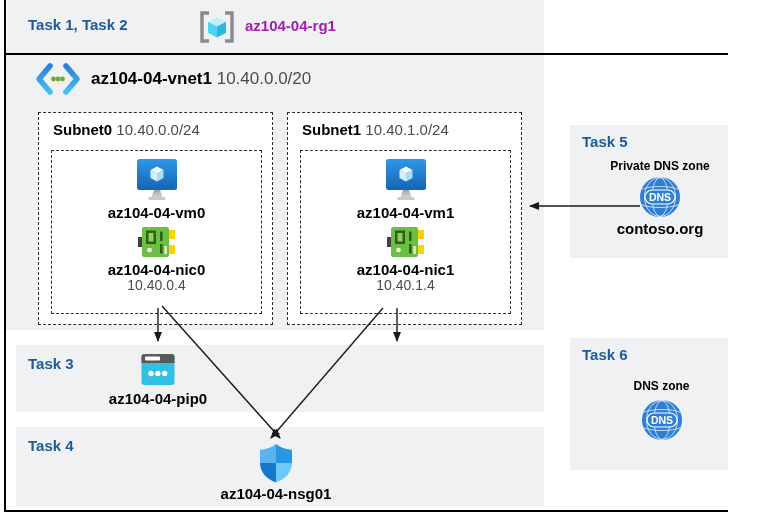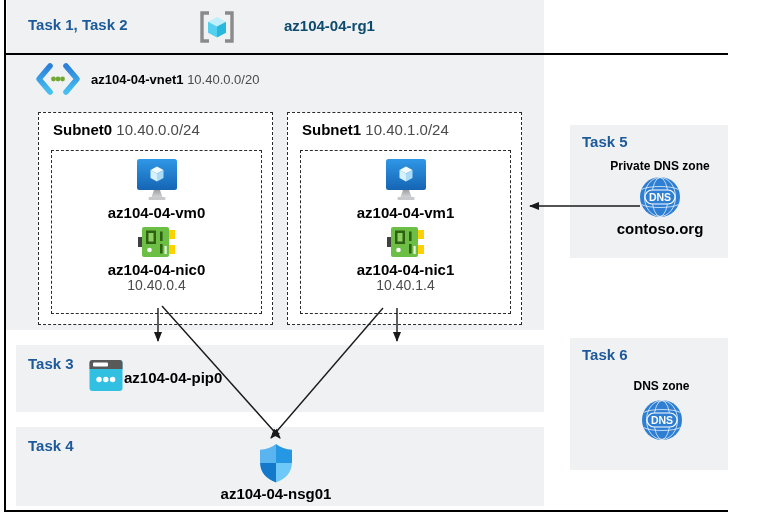--- a/index.html
+++ b/index.html
@@ -12,45 +12,45 @@
     border:2px solid #000;box-sizing:border-box;background:transparent;}
   .left-ext{position:absolute;left:4px;top:0;width:2px;height:55px;background:#000;}
 
   .panel{background:#f0f1f3;}
 
   
   .top-band{position:absolute;left:7px;top:0;width:537px;height:53px;}
   .task-label{font-weight:bold;font-size:15px;color:#1d5a99;}
   .top-band .task-label{position:absolute;left:21px;top:16px;}
   .rg-icon{position:absolute;left:190px;top:10px;}
-  .rg-name{position:absolute;left:238px;top:17px;font-weight:bold;font-size:15px;color:#0c4a6e;margin-left:39px;}
+  .rg-name{position:absolute;left:238px;top:17px;font-weight:bold;font-size:15px;color:#a21caf;}
 
   
   .vnet-region{position:absolute;left:6px;top:55px;width:538px;height:275px;}
   .vnet-header{position:absolute;left:28px;top:6px;display:flex;align-items:center;gap:9px;}
-  .vnet-title{font-size:13px;}
+  .vnet-title{font-size:17px;}
   .vnet-title .bold{font-weight:bold;color:#000;}
   .dim{color:#4b4b4b;font-weight:normal;}
 
   .subnet{position:absolute;top:57px;width:235px;height:213px;background:#fff;
     border:1px dashed #2b2b2b;box-sizing:border-box;}
   .subnet0{left:32px;} .subnet1{left:281px;}
   .subnet-label{margin:8px 12px 0 14px;font-size:15px;}
   .subnet-label .bold{font-weight:bold;color:#000;}
   .inner-box{position:absolute;left:12px;top:37px;width:211px;height:164px;
     border:1px dashed #2b2b2b;box-sizing:border-box;
     display:flex;flex-direction:column;align-items:center;padding-top:5px;}
   .res-name{font-weight:bold;font-size:15px;color:#000;line-height:17px;}
   .ip-text{font-size:14px;color:#4b4b4b;line-height:15px;}
   .vm-icon{margin-bottom:2px;} .nic-icon{margin-top:4px;margin-bottom:2px;}
 
   
   .task3-band{position:absolute;left:16px;top:345px;width:528px;height:67px;}
   .task3-band .task-label{position:absolute;left:12px;top:10px;}
-  .pip-group{position:absolute;top:13px;width:140px;display:flex;flex-direction:row;align-items:center;}
+  .pip-group{position:absolute;top:7px;width:140px;display:flex;flex-direction:column;align-items:center;justify-content:flex-end;}
   .pip0{left:72px;} .pip1{left:313px;}
   .pip-group .res-name{margin-top:3px;}
 
   
   .task4-band{position:absolute;left:16px;top:427px;width:528px;height:79px;}
   .task4-band .task-label{position:absolute;left:12px;top:10px;}
   .nsg-group{position:absolute;left:190px;top:16px;width:140px;display:flex;flex-direction:column;align-items:center;}
   .nsg-group .res-name{margin-top:2px;}
 
   

